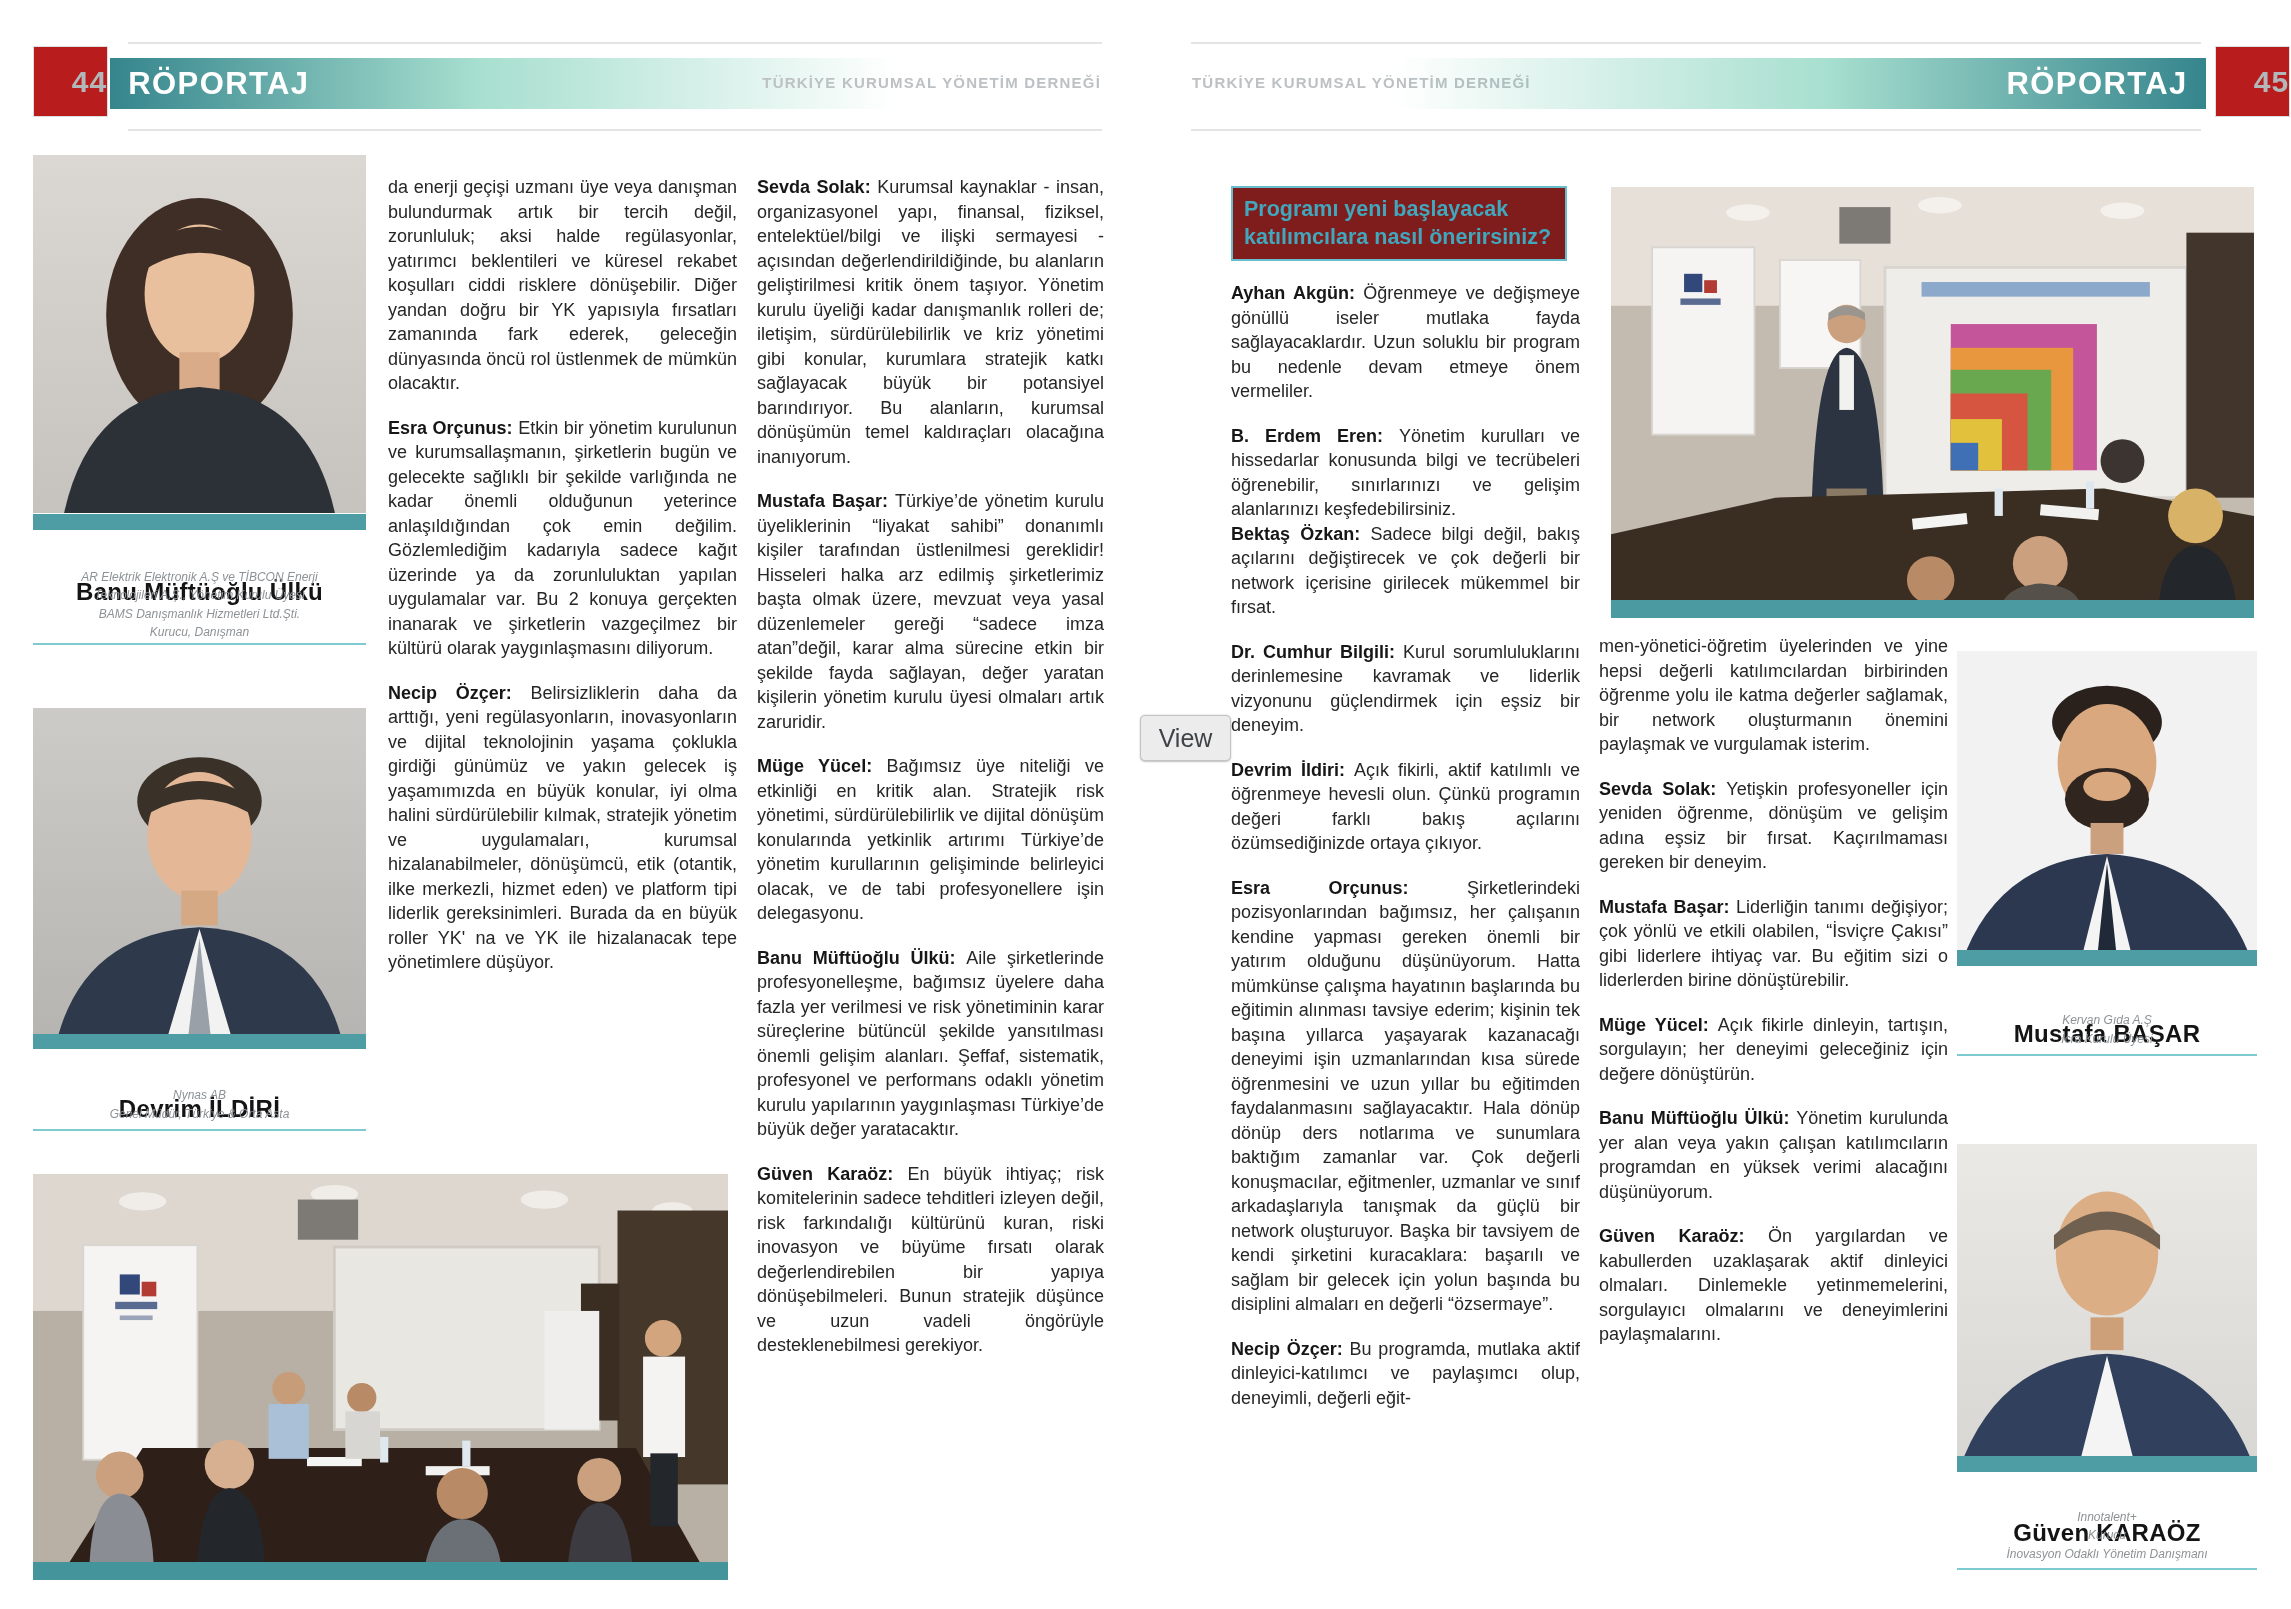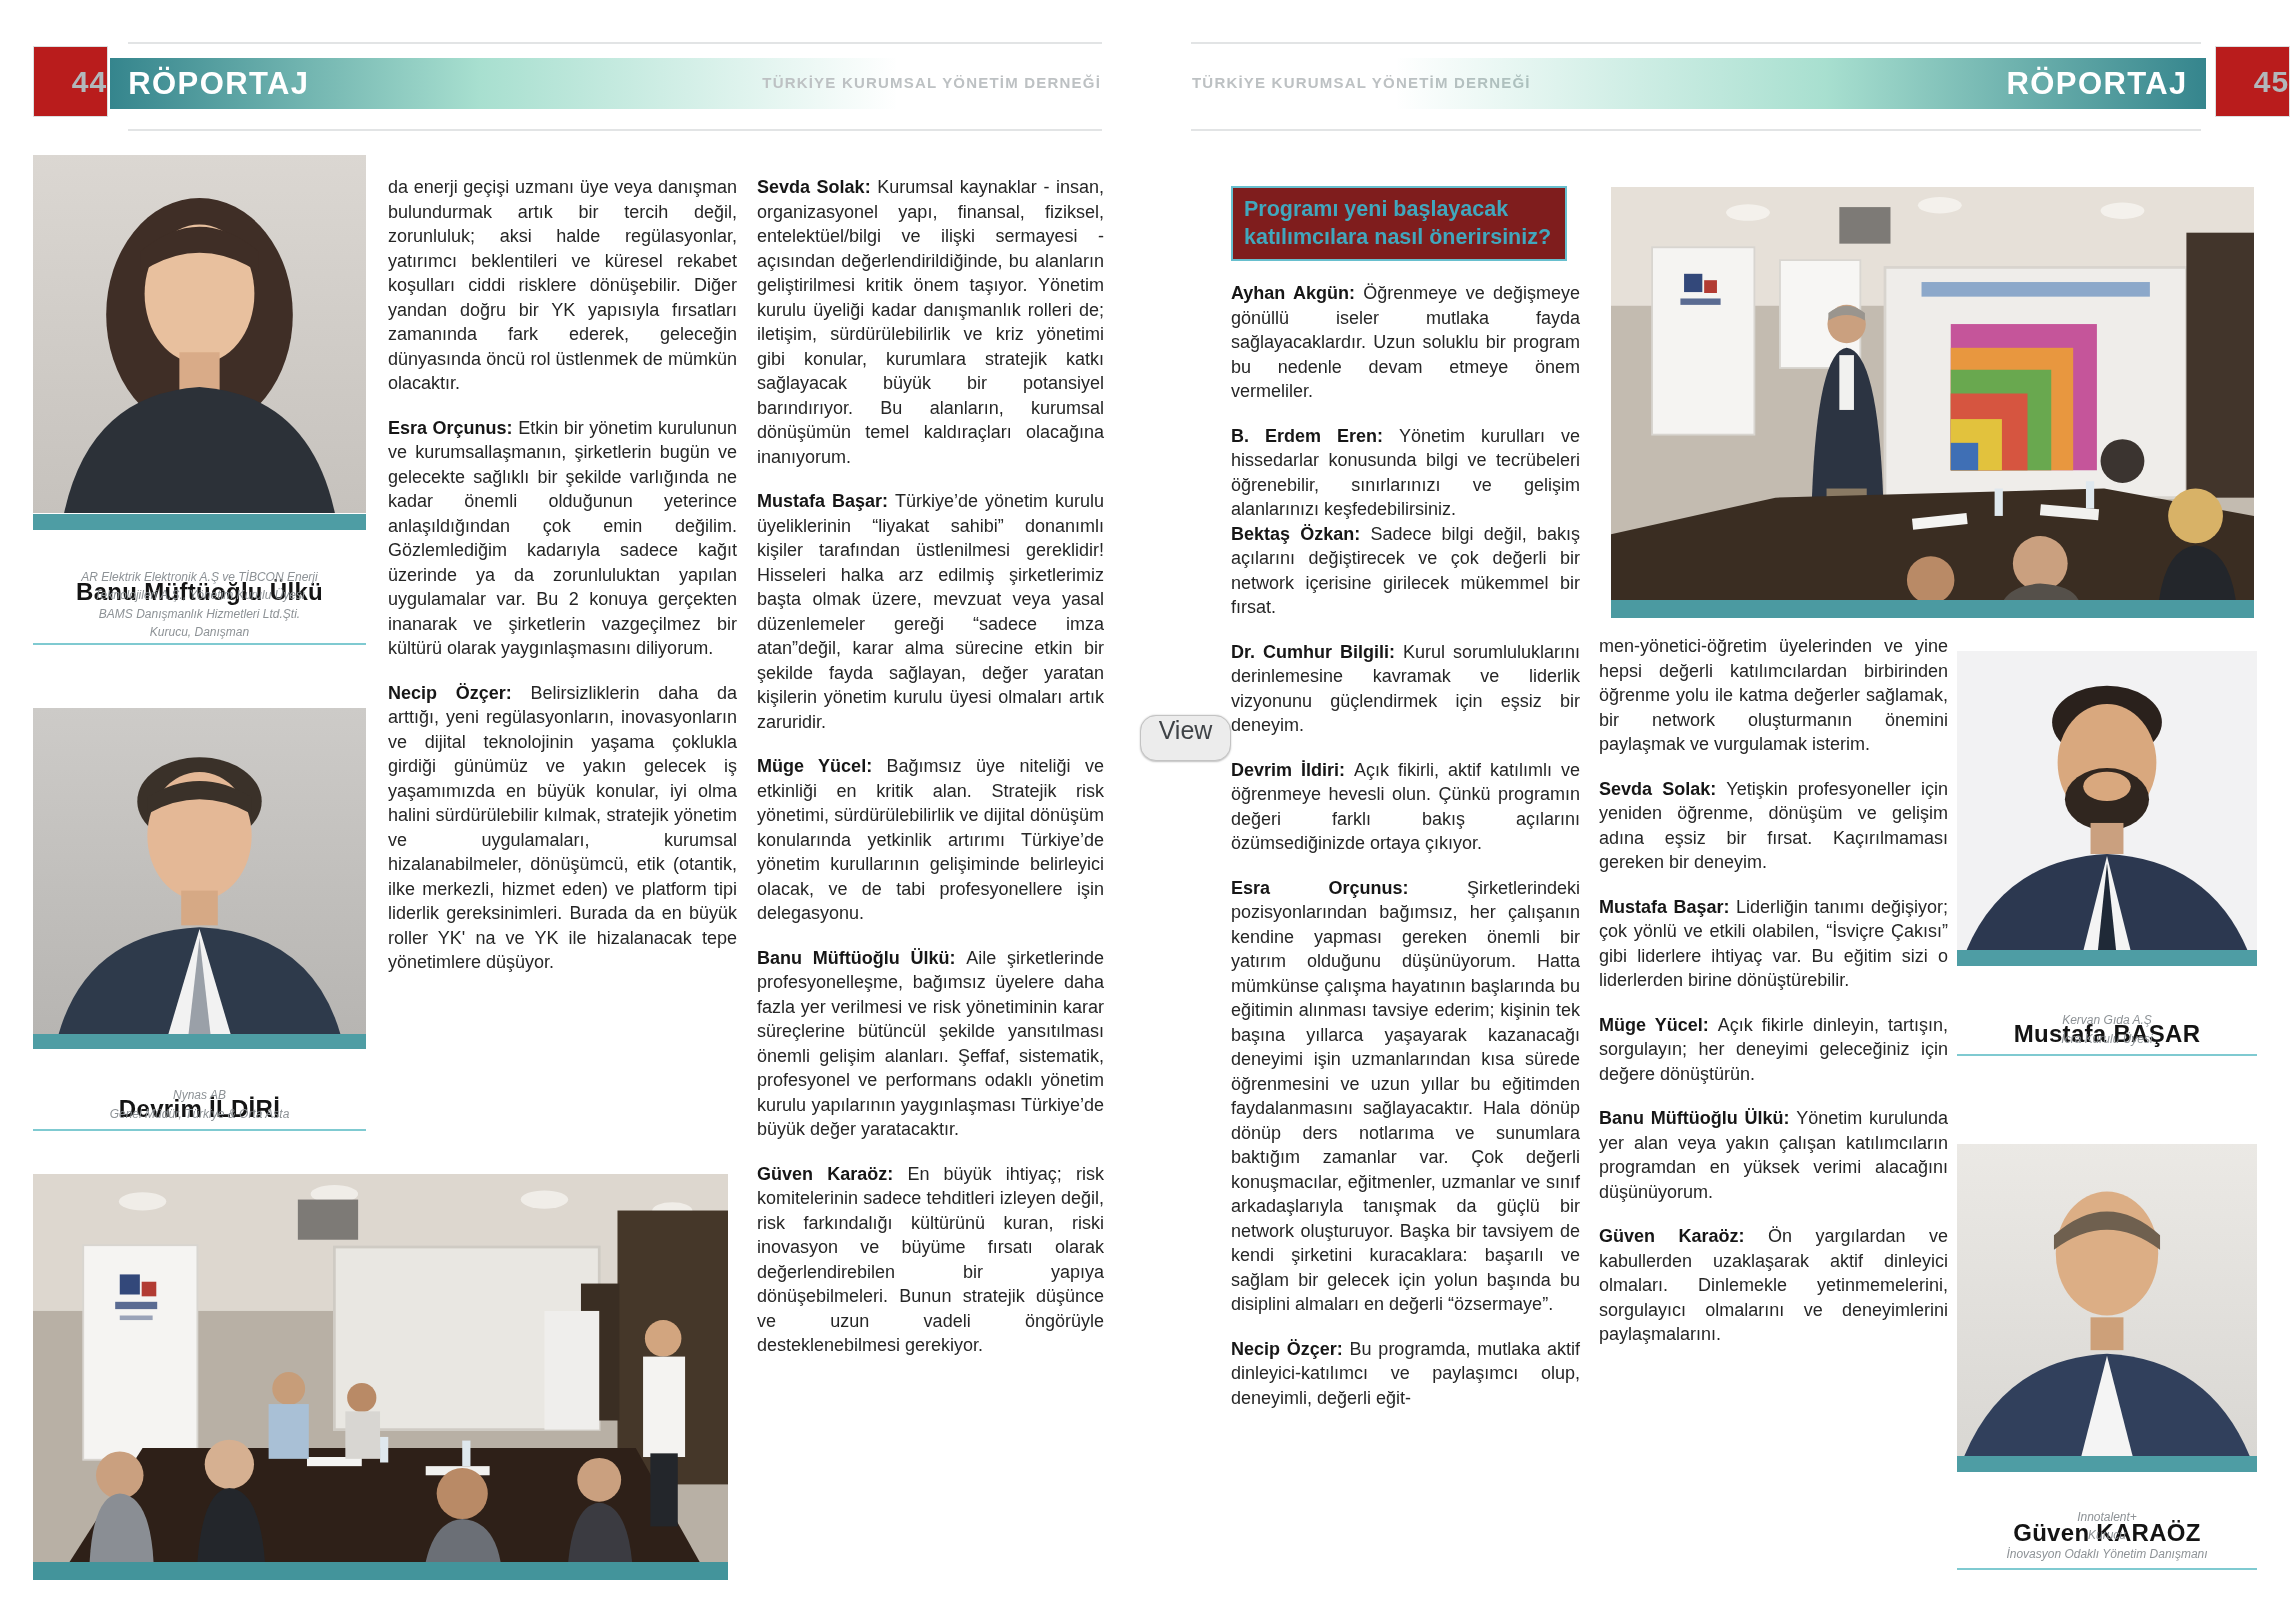--- a/index.html
+++ b/index.html
@@ -19,22 +19,22 @@
   .photobar{position:absolute;background:#4e9da4;}
   .caption-name{position:absolute;text-align:center;font-size:24px;font-weight:700;color:#141414;letter-spacing:0.3px;margin-top:44px;}
   .caption-info{position:absolute;text-align:center;font-style:italic;color:#8d9296;font-size:12px;line-height:18.3px;}
   .caprule{position:absolute;height:1.8px;background:#7fcad1;}
   .col{position:absolute;text-align:justify;font-size:18px;line-height:24.5px;color:#262626;}
   .col p{margin:0 0 20px 0;}
   .col p.tight{margin-bottom:0;}
   .speaker{font-weight:700;color:#161616;}
   .qbox{position:absolute;border:2.7px solid #67bfce;background:#7f1d1d;padding:7.3px 11px;box-sizing:border-box;
         font-size:21.5px;line-height:28px;font-weight:700;color:#41a7bd;text-align:left;}
-  .view-btn{position:absolute;width:89px;height:44px;background:#ececec;border:0.9px solid #c3c3c3;border-radius:16px;
-            box-shadow:0 0.9px 1.8px rgba(0,0,0,.25);display:flex;align-items:flex-start;justify-content:center;
+  .view-btn{position:absolute;width:89px;height:44px;background:#ececec;border:0.9px solid #c3c3c3;border-radius:5px;
+            box-shadow:0 0.9px 1.8px rgba(0,0,0,.25);display:flex;align-items:center;justify-content:center;
             font-size:25px;color:#3f4347;cursor:pointer;}
 </style>
 </head>
 <body>
 
 <div id="spread">
 
   <div class="rule" style="left:128px;top:42px;width:974px;"></div>
   <div class="pagebox" style="left:33px;top:46px;">
     <span>44</span>

